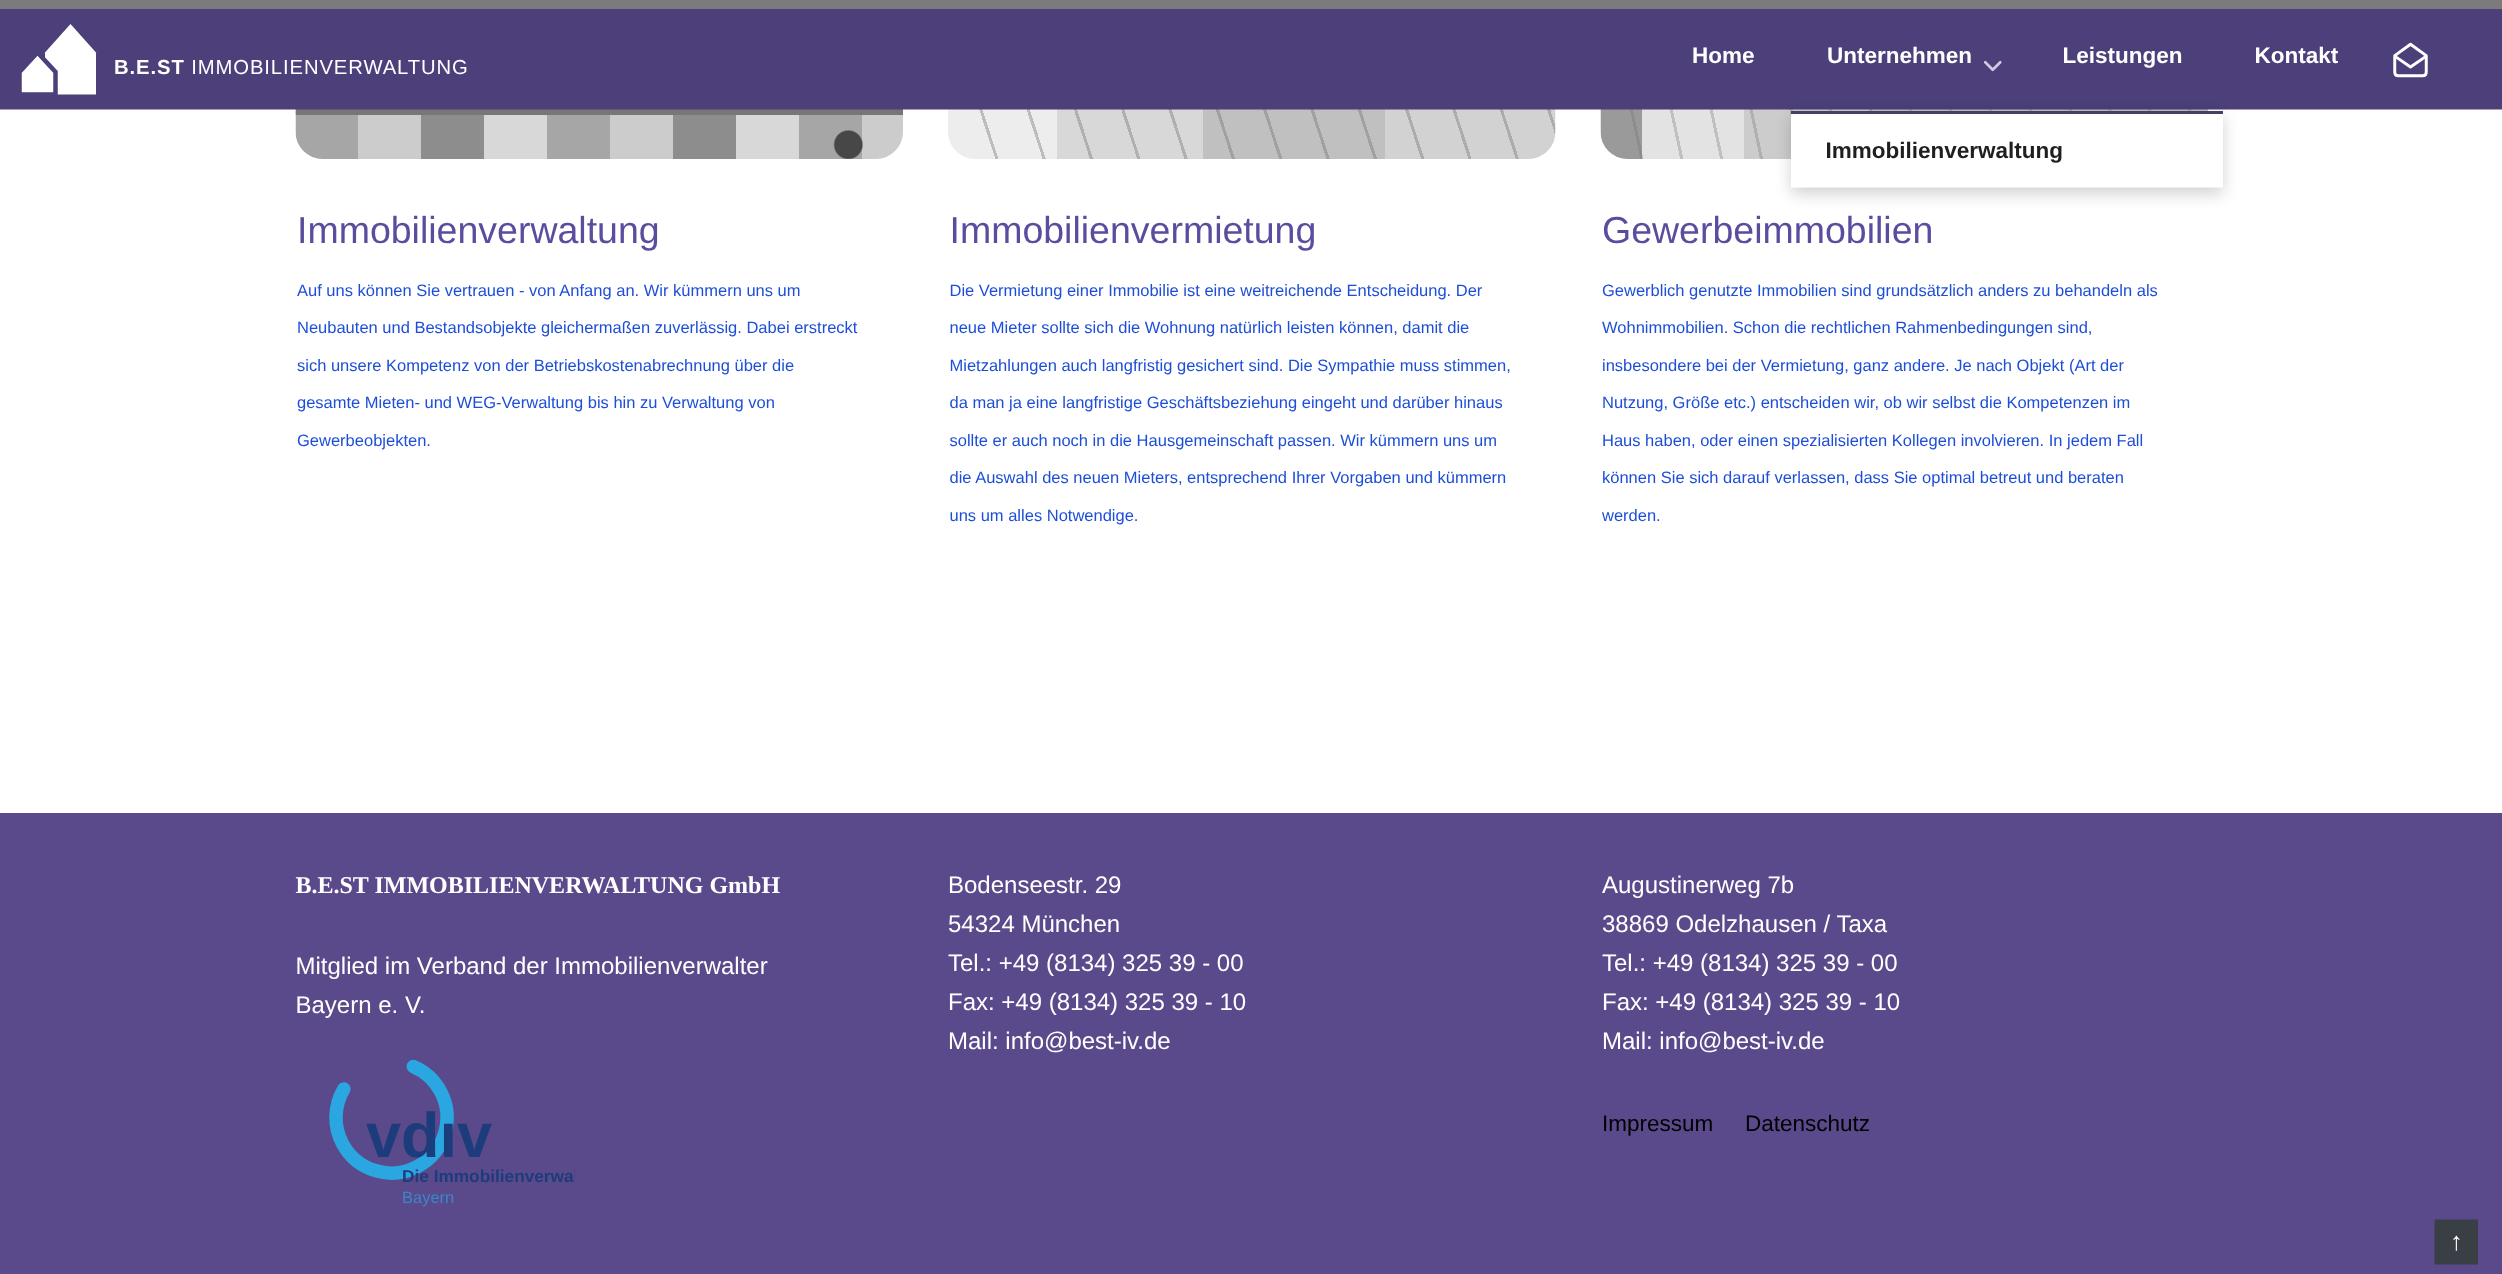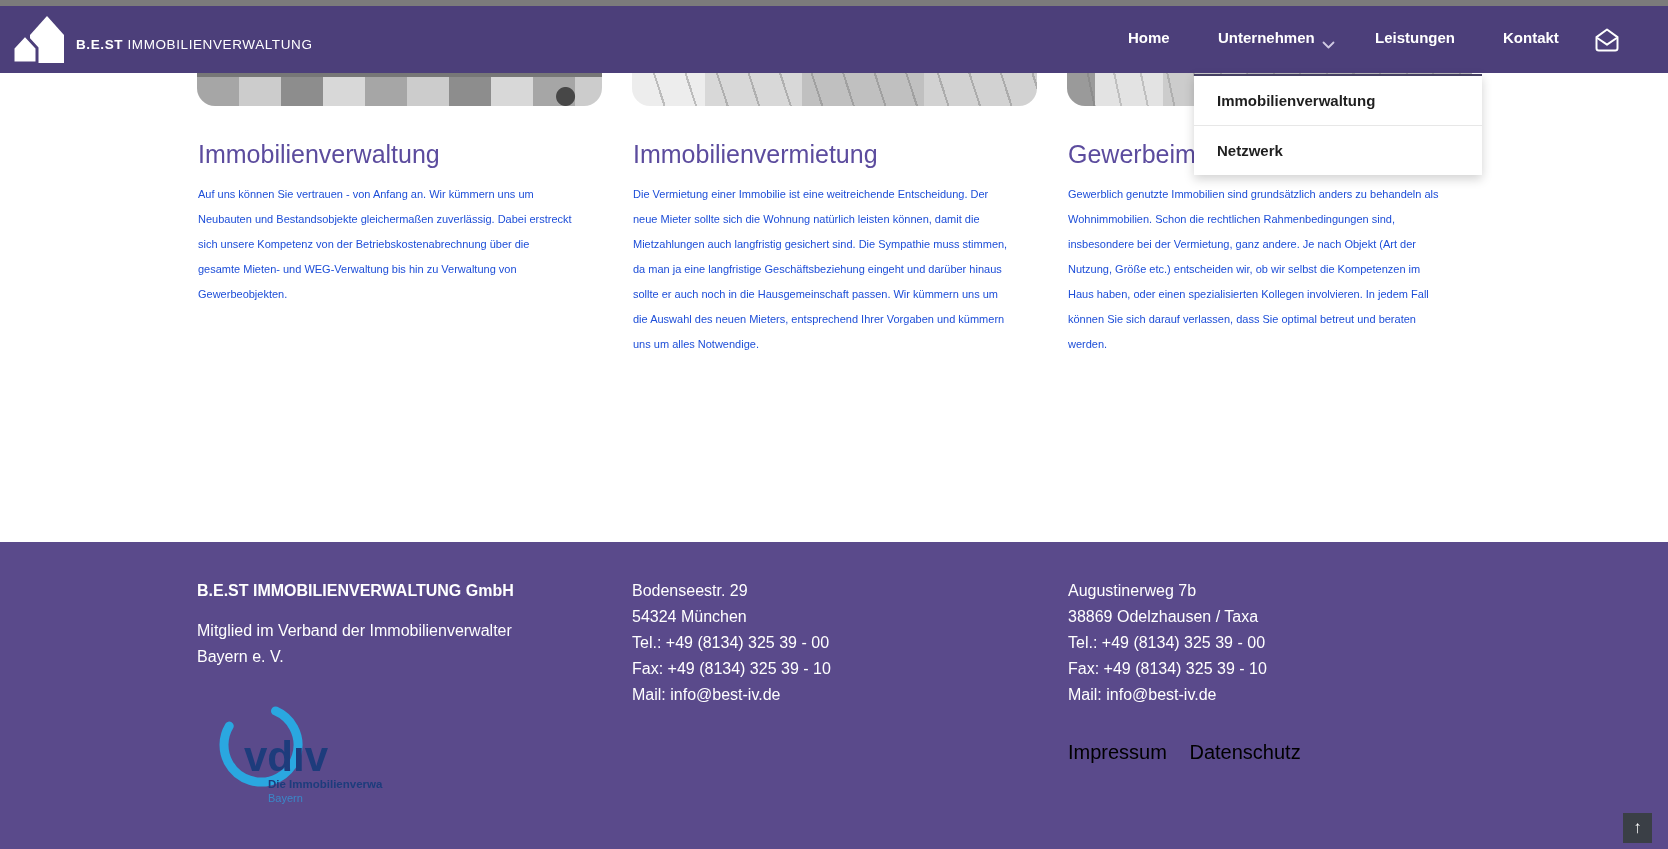--- a/index.html
+++ b/index.html
@@ -36,24 +36,24 @@
      repeating-linear-gradient(78deg, rgba(110,110,110,.30) 0 2px, rgba(0,0,0,0) 2px 26px),
      linear-gradient(90deg,#9a9a9a 0 28px,#e3e3e3 28px 96px,#cccccc 96px 180px,#bdbdbd 180px);}
   .col h2{margin:34px 0 0 1px;font-size:25px;font-weight:400;color:#5c4c9e;}
   .col p{margin:13px 0 0 1px;width:376px;font-size:11px;line-height:25px;color:#1d4ed8;}
   
   .footer{position:absolute;left:0;top:542px;width:1668px;height:307px;background:#5a4a8b;color:#ffffff;}
   .fcol{position:absolute;top:36px;font-size:16px;line-height:26px;}
   .fcol.f1{left:197px;width:360px;}
   .fcol.f2{left:632px;}
   .fcol.f3{left:1068px;}
-  .company{font-weight:700;margin:0 0 14px 0;}
+  .company{font-weight:700;margin:0 0 28px 0;font-family:Liberation Serif, serif;}
   .membership{margin:0;width:346px;}
   .vdiv-logo{position:absolute;left:218px;top:698px;width:165px;height:112px;cursor:pointer;}
-  .flinks{position:absolute;left:1068px;top:741px;font-size:20px;}
+  .flinks{position:absolute;left:1068px;top:741px;font-size:15px;}
   .flinks span{cursor:pointer;margin-right:17px;}
   
   .scrolltop{position:absolute;left:1623px;top:813px;width:29px;height:30px;background:#3a3f46;
              color:#ffffff;font-size:17px;font-weight:700;text-align:center;line-height:30px;cursor:pointer;}
 </style>
 </head>
 <body>
 
 <div class="page">
 
@@ -82,21 +82,20 @@
     <div class="mail-btn">
       <svg viewBox="0 0 24 24" width="30" height="28" fill="none" stroke="#ffffff" stroke-width="1.7" stroke-linecap="round" stroke-linejoin="round">
         <path d="M3 9.5 L12 3 L21 9.5 L21 19 Q21 21 19 21 L5 21 Q3 21 3 19 Z"></path>
         <polyline points="4,10.5 12,16 20,10.5"></polyline>
       </svg>
     </div>
   </div>
 
   <div class="dropdown">
     <div class="dropdown-item">Immobilienverwaltung</div>
-    <div class="dropdown-item">Netzwerk</div>
   </div>
 
   <div class="col c1">
     <div class="card-img img1"></div>
     <h2>Immobilienverwaltung</h2>
     <p>Auf uns können Sie vertrauen - von Anfang an. Wir kümmern uns um Neubauten und Bestandsobjekte gleichermaßen zuverlässig. Dabei erstreckt sich unsere Kompetenz von der Betriebskostenabrechnung über die gesamte Mieten- und WEG-Verwaltung bis hin zu Verwaltung von Gewerbeobjekten.</p>
   </div>
 
   <div class="col c2">
     <div class="card-img img2"></div>

